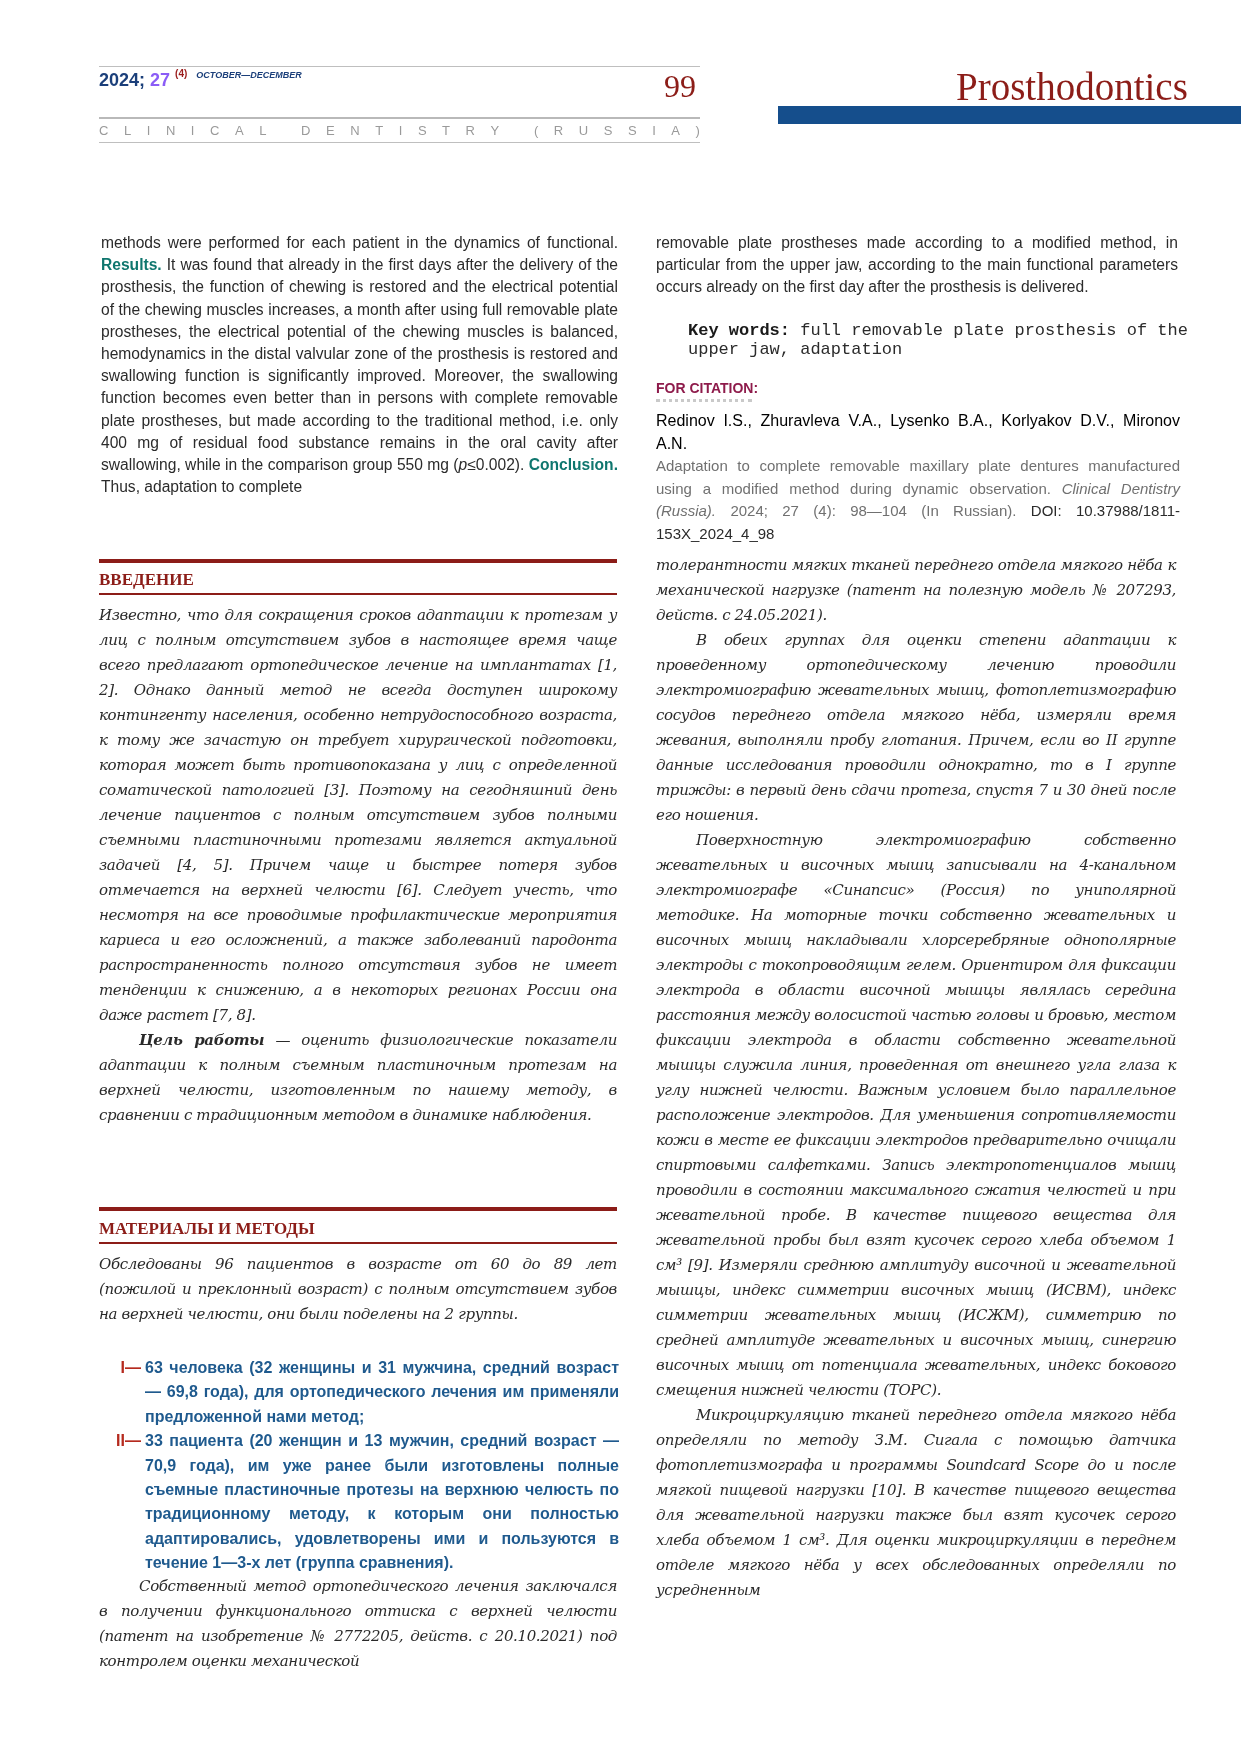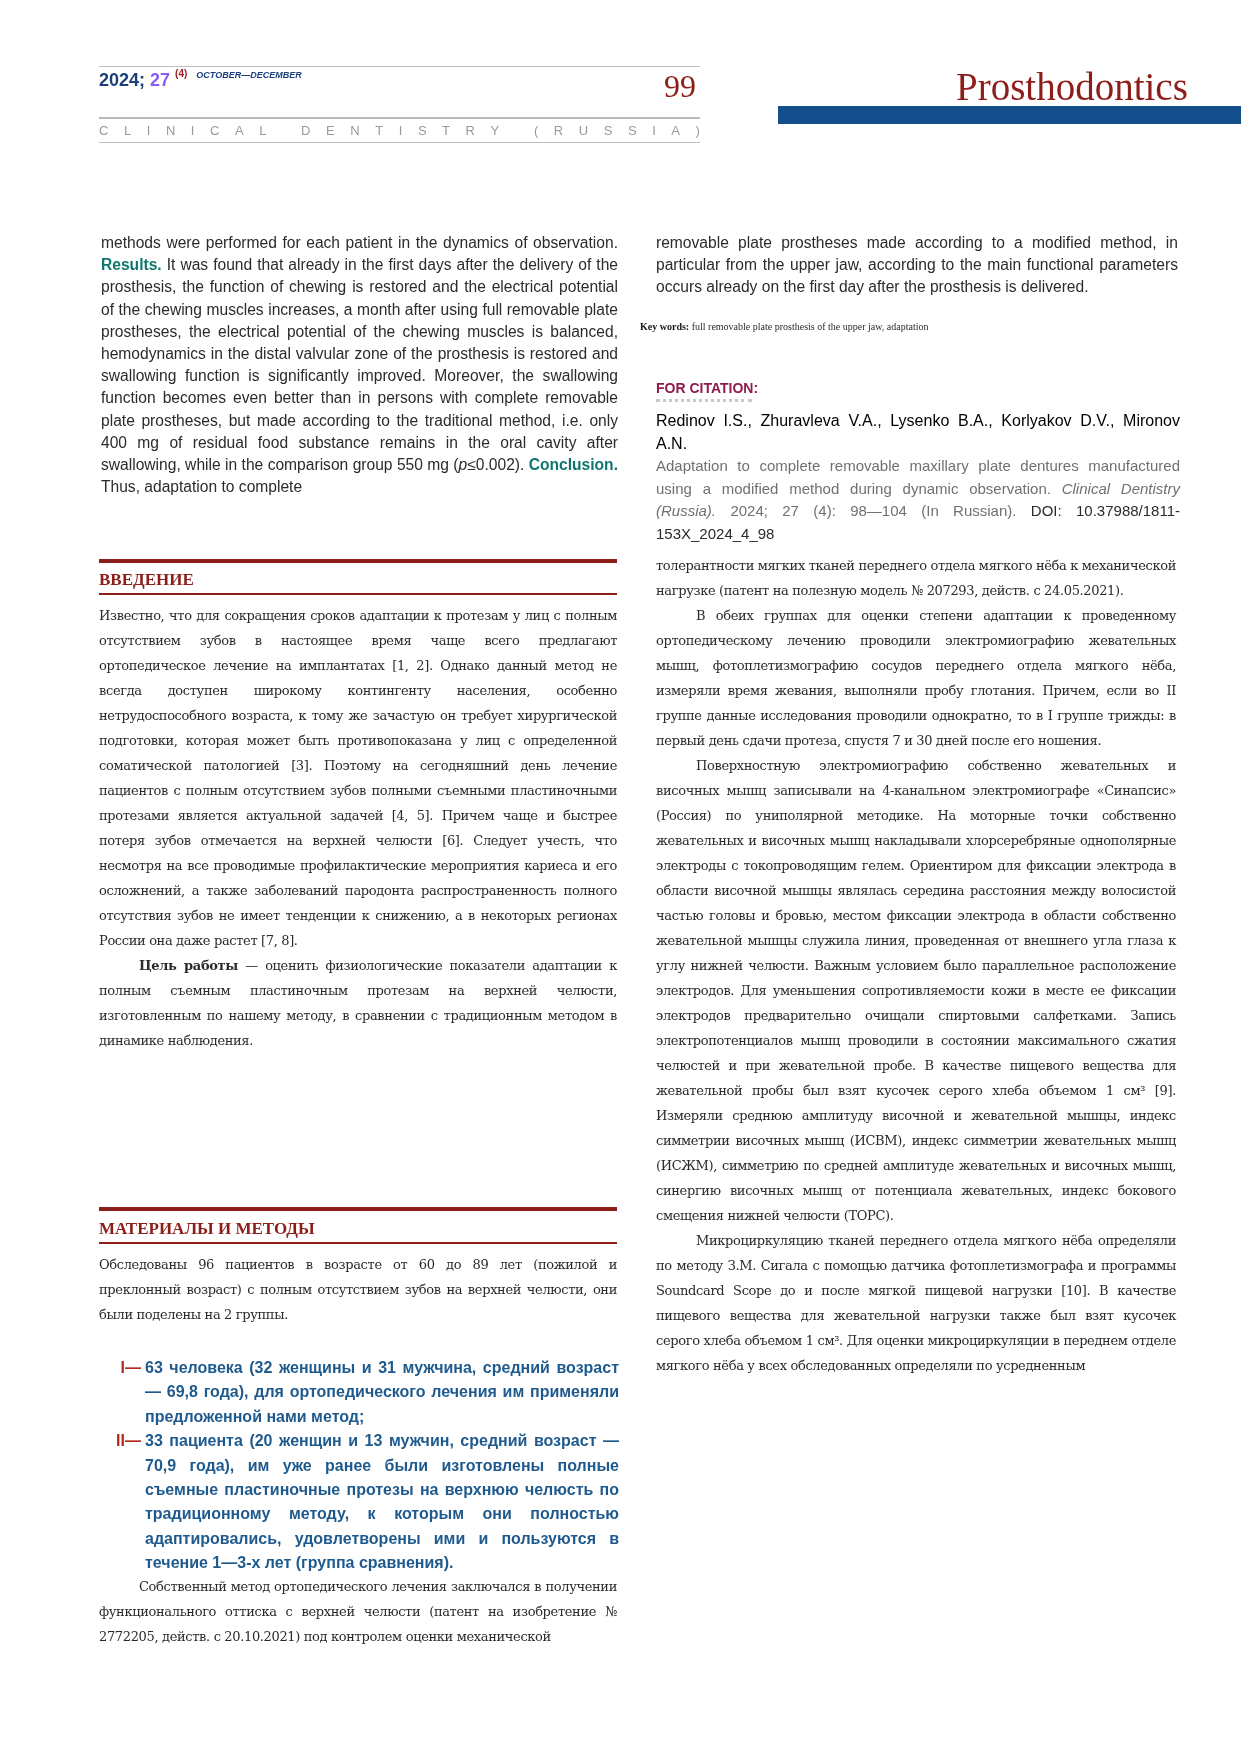--- a/index.html
+++ b/index.html
@@ -14,34 +14,34 @@
   .hdr-journal { position:absolute; left:99px; top:123px; width:601px; font-family:"Liberation Sans", sans-serif; font-size:13px; color:#9a9a9a; display:flex; justify-content:space-between; letter-spacing:0; }
   .hdr-journal span { display:inline-block; }
   .hdr-botline { position:absolute; left:99px; top:142px; width:601px; height:1px; background:#bfbfbf; }
   .hdr-section { position:absolute; left:956px; top:64px; font-family:"Liberation Serif", serif; font-size:39px; color:#8c1d18; }
   .hdr-bar { position:absolute; left:778px; top:106px; width:463px; height:18px; background:#154e8c; }
 
   .abs { position:absolute; font-family:"Liberation Sans", sans-serif; font-size:15.6px; line-height:22.2px; color:#2b2b2b; text-align:justify; }
   .abs b { color:#0f766e; }
   .abs-left { left:101px; top:232px; width:517px; }
   .abs-right { left:656px; top:232px; width:522px; }
-  .kw { position:absolute; left:640px; top:321px; width:522px; font-family:Liberation Serif, serif; font-size:10px; color:#2b2b2b; }
+  .kw { position:absolute; left:688px; top:321px; width:522px; font-family:Liberation Mono, monospace; font-size:17px; color:#2b2b2b; }
   .kw b { color:#1a1a1a; }
   .cite-label { position:absolute; left:656px; top:380px; font-family:"Liberation Sans", sans-serif; font-weight:bold; font-size:14px; color:#8e1b4b; }
   .cite-dots { position:absolute; left:656px; top:399px; width:96px; border-top:3px dotted #c9c9c9; }
   .cite { position:absolute; left:656px; top:410px; width:524px; font-family:"Liberation Sans", sans-serif; font-size:15px; line-height:22.5px; color:#707070; text-align:justify; }
   .cite .authors { color:#000000; font-size:16px; }
   .cite i { font-style:italic; }
   .cite .doi { color:#2b2b2b; }
 
   .sec-rule-top { position:absolute; height:4px; background:#8c1d18; }
   .sec-title { position:absolute; font-family:"Liberation Serif", serif; font-weight:bold; font-size:17px; color:#8c1d18; }
   .sec-rule-bot { position:absolute; height:1.5px; background:#8c1d18; }
 
-  .body { position:absolute; font-family:"DejaVu Serif", serif; font-size:13px; line-height:25px; color:#2a2a2a; text-align:justify; letter-spacing:-0.35px; }
+  .body { position:absolute; font-family:"DejaVu Serif", serif; font-size:15px; line-height:25px; color:#2a2a2a; text-align:justify; letter-spacing:-0.35px;font-style:italic; }
   .body p { margin:0; }
   .body p.ind { text-indent:40px; }
   .col-left { left:99px; width:518px; }
   .col-right { left:656px; width:520px; }
 
   .group-list { position:absolute; left:99px; top:1356px; width:520px; font-family:"Liberation Sans", sans-serif; font-weight:bold; font-size:16px; line-height:24.4px; color:#1f5a8e; }
   .group-item { display:flex; }
   .group-marker { width:46px; text-align:right; color:#b52a1e; flex:none; padding-right:4px; box-sizing:border-box; }
   .group-marker .dash { color:#b52a1e; }
   .group-text { flex:1; text-align:justify; }
@@ -85,21 +85,21 @@
     <span>S</span>
     <span>I</span>
     <span>A</span>
     <span>)</span>
   </div>
 <div class="hdr-botline"></div>
 <div class="hdr-section">Prosthodontics</div>
 <div class="hdr-bar"></div>
 
 <div class="abs abs-left">
-  <span>methods were performed for each patient in the dynamics of observation.</span>
+  <span>methods were performed for each patient in the dynamics of functional.</span>
   <b>Results.</b>
   <span>It was found that already in the first days after the delivery of the prosthesis, the function of chewing is restored and the electrical potential of the chewing muscles increases, a month after using full removable plate prostheses, the electrical potential of the chewing muscles is balanced, hemodynamics in the distal valvular zone of the prosthesis is restored and swallowing function is significantly improved. Moreover, the swallowing function becomes even better than in persons with complete removable plate prostheses, but made according to the traditional method, i.e. only 400 mg of residual food substance remains in the oral cavity after swallowing, while in the comparison group 550 mg (</span><i>p</i><span>≤0.002).</span>
   <b>Conclusion.</b>
   <span>Thus, adaptation to complete</span>
 </div>
 
 <div class="abs abs-right">removable plate prostheses made according to a modified method, in particular from the upper jaw, according to the main functional parameters occurs already on the first day after the prosthesis is delivered.</div>
 <div class="kw">
   <b>Key words:</b>
   <span>full removable plate prosthesis of the upper jaw, adaptation</span>

